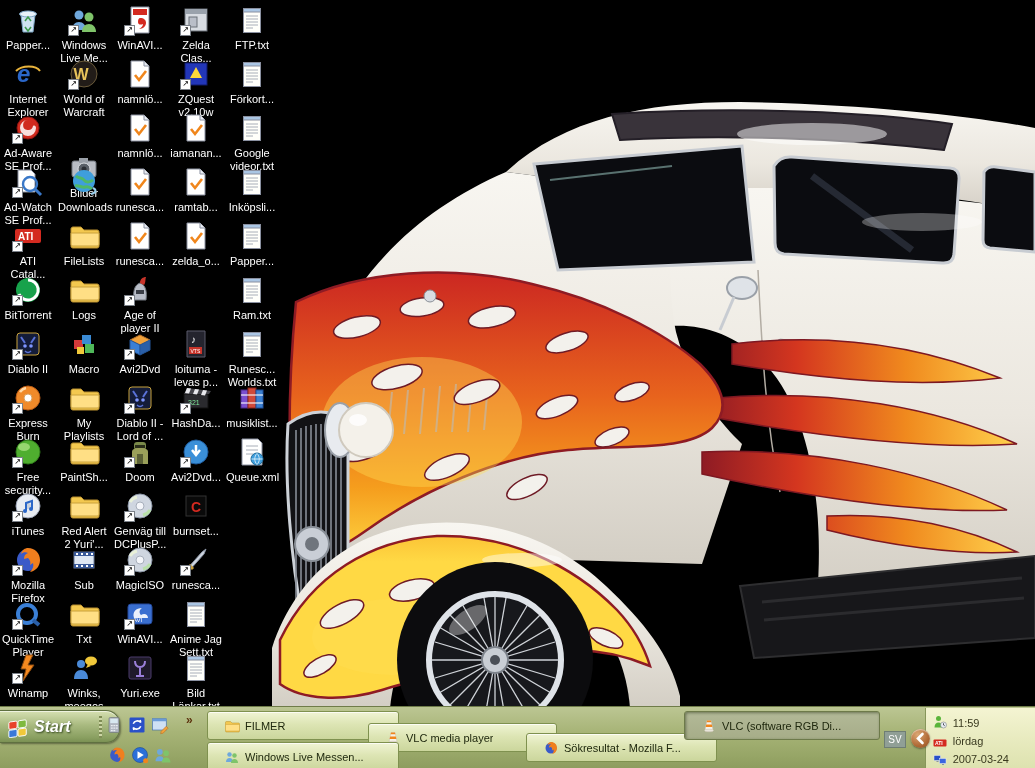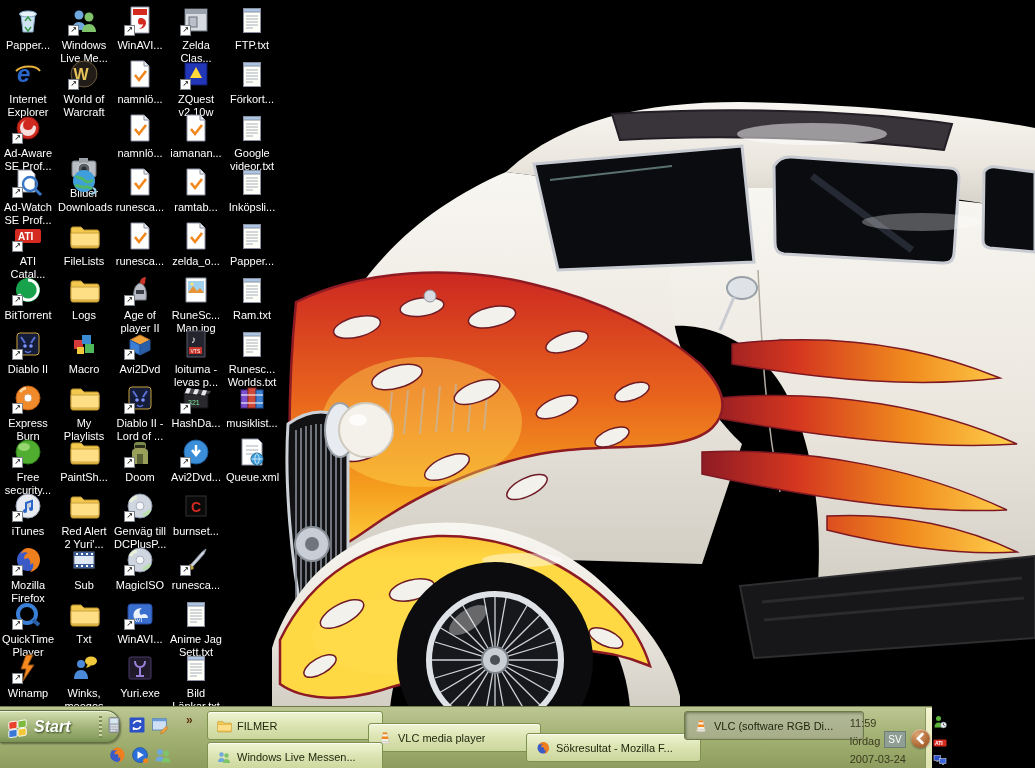--- a/index.html
+++ b/index.html
@@ -17,21 +17,21 @@
   .icon-art{width:32px;height:32px;margin:0 auto;position:relative;}
   .icon-art svg{width:32px;height:32px;display:block;}
   .shortcut-badge{
     position:absolute;left:0;bottom:0;width:9px;height:9px;background:#fff;
     border:1px solid #7a8088;font-size:8px;line-height:8px;text-align:center;color:#000;
   }
   .icon-label{margin-top:3px;text-align:center;font-size:11px;line-height:13px;color:#fff;}
   .icon-label span{background:#000;padding:0 2px;box-decoration-break:clone;-webkit-box-decoration-break:clone;}
   
   #taskbar{
-    position:absolute;left:0;top:706px;width:932px;height:62px;z-index:10;
+    position:absolute;left:0;top:706px;width:1035px;height:62px;z-index:10;
     background:linear-gradient(#bcc693,#a7b477 40%,#96a566 80%,#8d9c5e);
     border-top:1px solid #6f7c49;
   }
   #start-button{
     position:absolute;left:0;top:3px;width:102px;height:31px;
     border-radius:0 14px 14px 0;
     background:linear-gradient(#d6e0b2,#a9ba80 45%,#8aa061 85%,#7b9154);
     border:1px solid #5f7040;border-left:none;
     box-shadow:inset 0 1px 0 rgba(255,255,255,.6), 1px 1px 2px rgba(0,0,0,.4);
     display:flex;align-items:center;gap:5px;padding:0 10px 0 7px;cursor:pointer;
@@ -43,21 +43,21 @@
   }
   .ql-icon{position:absolute;width:20px;height:20px;cursor:pointer;}
   .ql-icon svg{width:20px;height:20px;display:block;}
   .handle{position:absolute;width:3px;height:24px;
     background:repeating-linear-gradient(180deg,#cdd6a6 0 2px,#7e8c55 2px 4px);cursor:grab;}
   .ql-overflow{position:absolute;font-size:12px;font-weight:bold;color:#5d340f;cursor:pointer;}
   .task-btn{
     position:absolute;height:27px;border:1px solid #7f914f;border-radius:3px;
     background:linear-gradient(#f0f4d4,#dde5b4 45%,#cbd69c);
     box-shadow:inset 0 1px 0 rgba(255,255,255,.75);
-    display:flex;align-items:center;gap:5px;padding:0 8px;font-size:11px;color:#20290f;
+    display:flex;align-items:center;gap:5px;padding:0 16px;font-size:11px;color:#20290f;
     cursor:pointer;overflow:hidden;
   }
   .task-btn .tb-ic{width:16px;height:16px;flex:0 0 16px;}
   .task-btn .tb-ic svg{width:16px;height:16px;display:block;}
   .task-btn .tb-label{white-space:nowrap;overflow:hidden;text-overflow:ellipsis;}
   .task-btn.active{
     background:linear-gradient(#b3b998,#a6ad88);
     box-shadow:inset 1px 1px 3px rgba(50,60,30,.55);border-color:#6d7a4a;
   }
   #tray{
@@ -537,33 +537,20 @@
           <svg viewBox="0 0 32 32">
             <path d="M10 26c-1-8 0-15 6-17 6 2 7 9 6 17z" fill="#b9bec8" stroke="#70767e"></path>
             <path d="M16 9c0-4 3-6 6-6-1 3 0 5-2 8z" fill="#c8342a"></path>
             <rect x="12" y="16" width="8" height="4" fill="#3a3e46"></rect>
           </svg>
         </span>
         <span class="shortcut-badge">↗</span>
       </div>
       <div class="icon-label"><span>Age of player II</span></div>
     </div>
-    <div class="icon-cell" style="left: 168px; top: 274px;">
-      <div class="icon-art">
-        <span style="display:block;width:100%;height:100%">
-          <svg viewBox="0 0 32 32">
-            <path d="M6 4h20v24H6z" fill="#fff" stroke="#8a90a0"></path>
-            <rect x="8" y="7" width="16" height="12" fill="#9fd0ee"></rect>
-            <path d="M8 19l5-7 4 5 3-3 4 5z" fill="#e8953a"></path>
-            <circle cx="12" cy="10" r="1.6" fill="#ffe96a"></circle>
-          </svg>
-        </span>
-      </div>
-      <div class="icon-label"><span>RuneSc... Map.jpg</span></div>
-    </div>
     <div class="icon-cell" style="left: 224px; top: 274px;">
       <div class="icon-art">
         <span style="display:block;width:100%;height:100%">
           <svg viewBox="0 0 32 32">
             <rect x="7.5" y="4.5" width="17" height="24" fill="#fffffa" stroke="#8a90a0"></rect>
             <rect x="7.5" y="4.5" width="17" height="3.5" fill="#aac6e4" stroke="#8a90a0"></rect>
             <path d="M10 12h12M10 15h12M10 18h12M10 21h12M10 24h7" stroke="#a8aeb8"></path>
           </svg>
         </span>
       </div>

